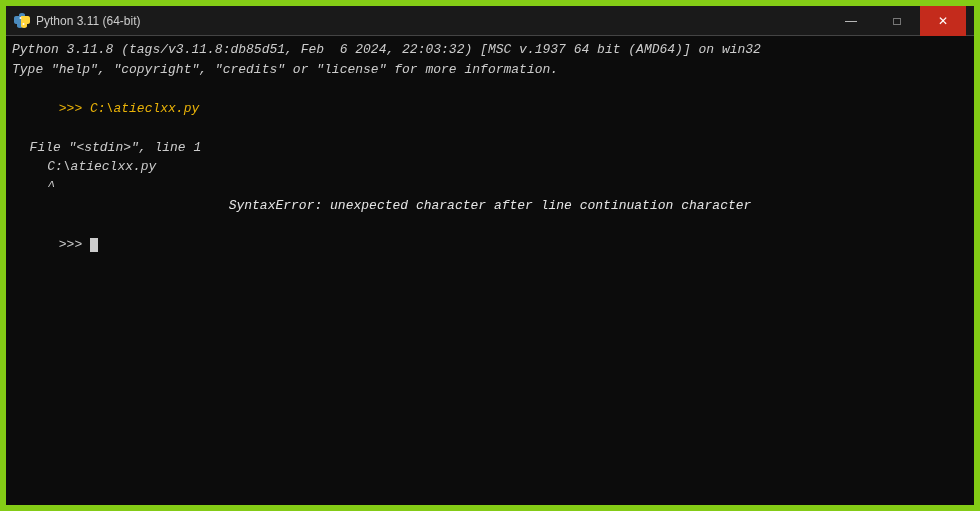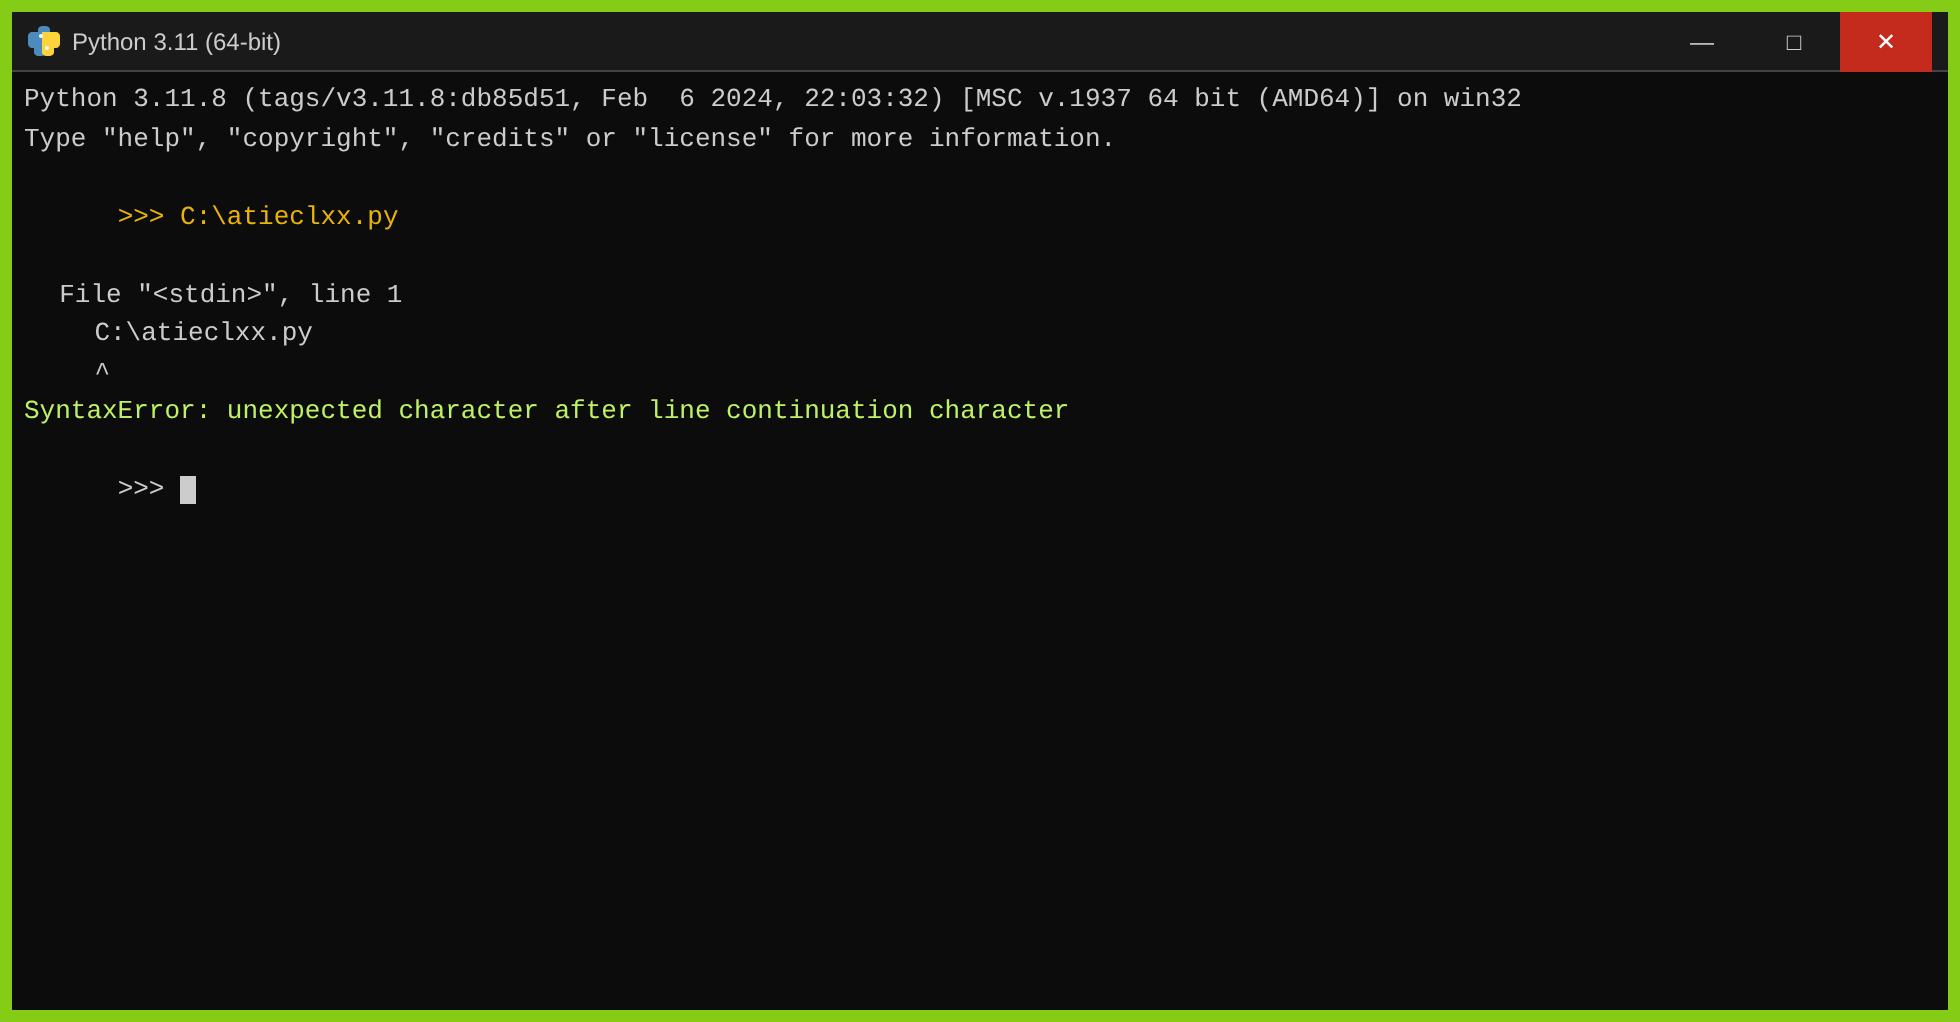--- a/index.html
+++ b/index.html
@@ -84,20 +84,21 @@
       background: #c42b1c;
       color: white;
     }
 
     .terminal-body {
       background: #0c0c0c;
       flex: 1;
       padding: 4px 6px;
       overflow: hidden;
       color: #cccccc;
+      font-style: italic;
     }
 
     .line {
       line-height: 1.5;
       white-space: pre;
     }
 
     .line-version {
       color: #cccccc;
     }
@@ -119,21 +120,22 @@
       color: #cccccc;
       padding-left: 4px;
     }
 
     .line-caret {
       color: #cccccc;
       padding-left: 4px;
     }
 
     .line-error {
-      color: #bef264;
+      color: #e5e5e5;
+      text-align: center;
     }
 
     .line-continuation {
       color: #cccccc;
     }
 
     .cursor-line .cursor {
       display: inline-block;
       width: 8px;
       height: 14px;

